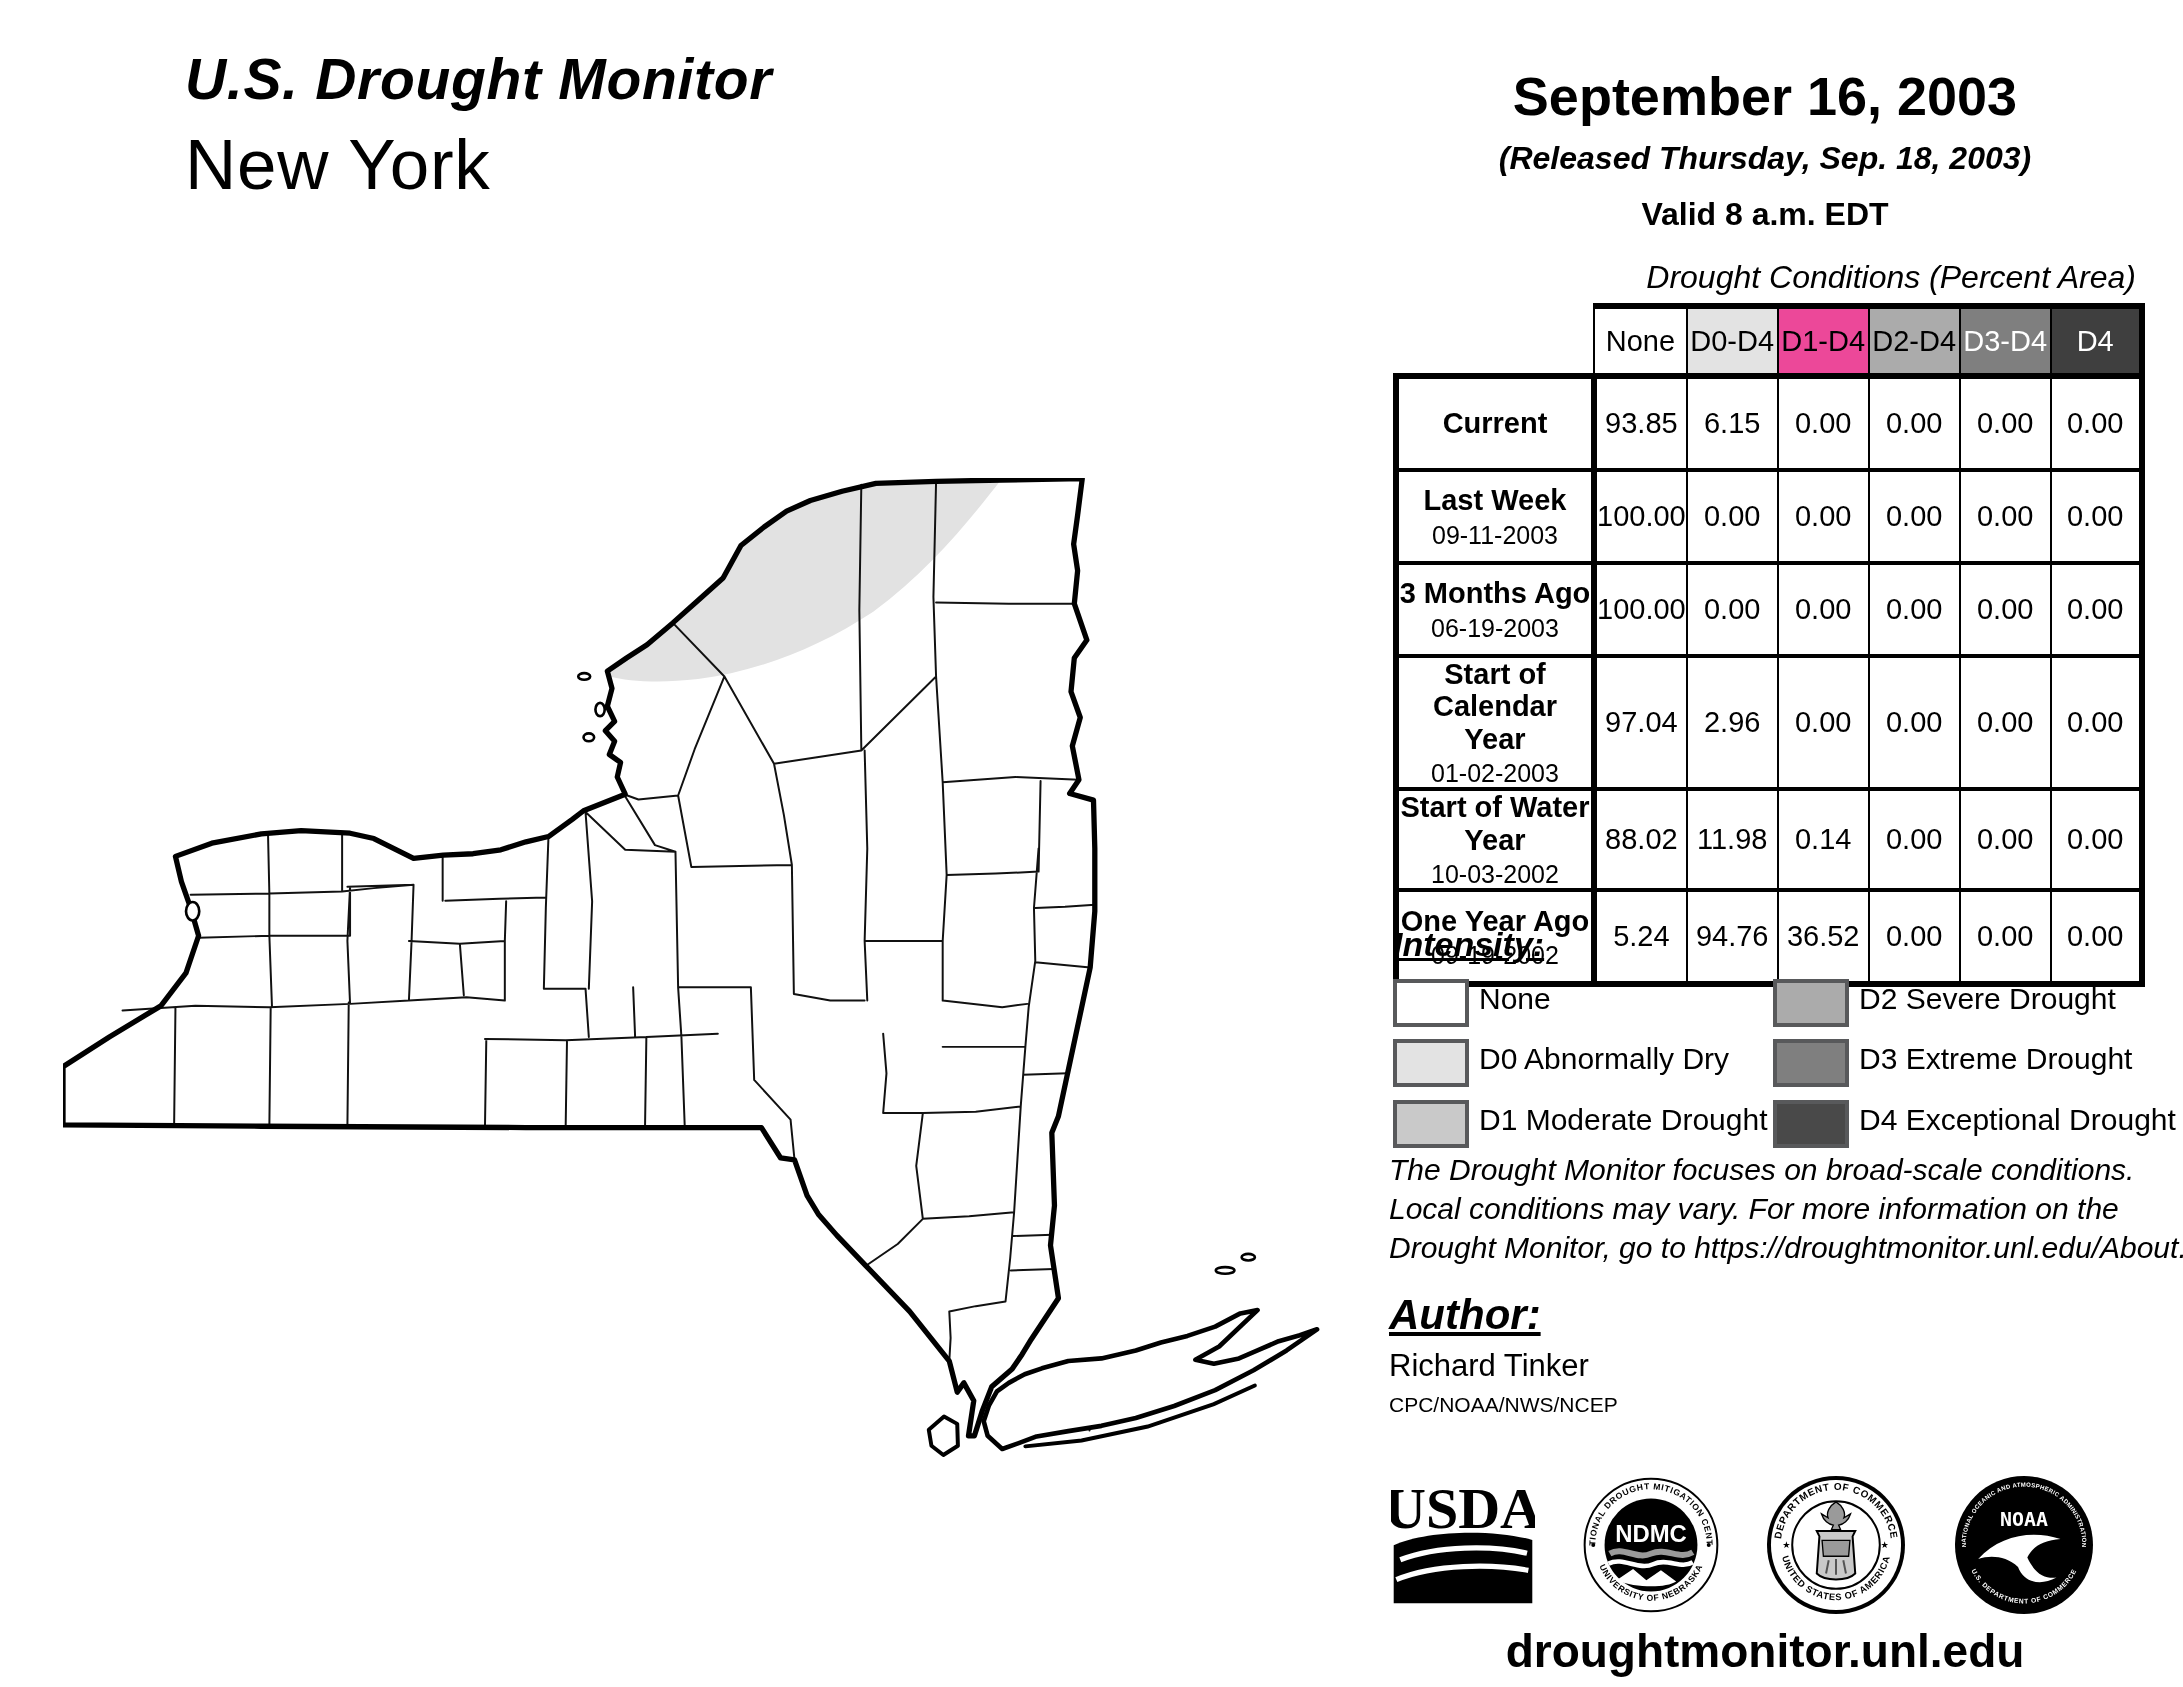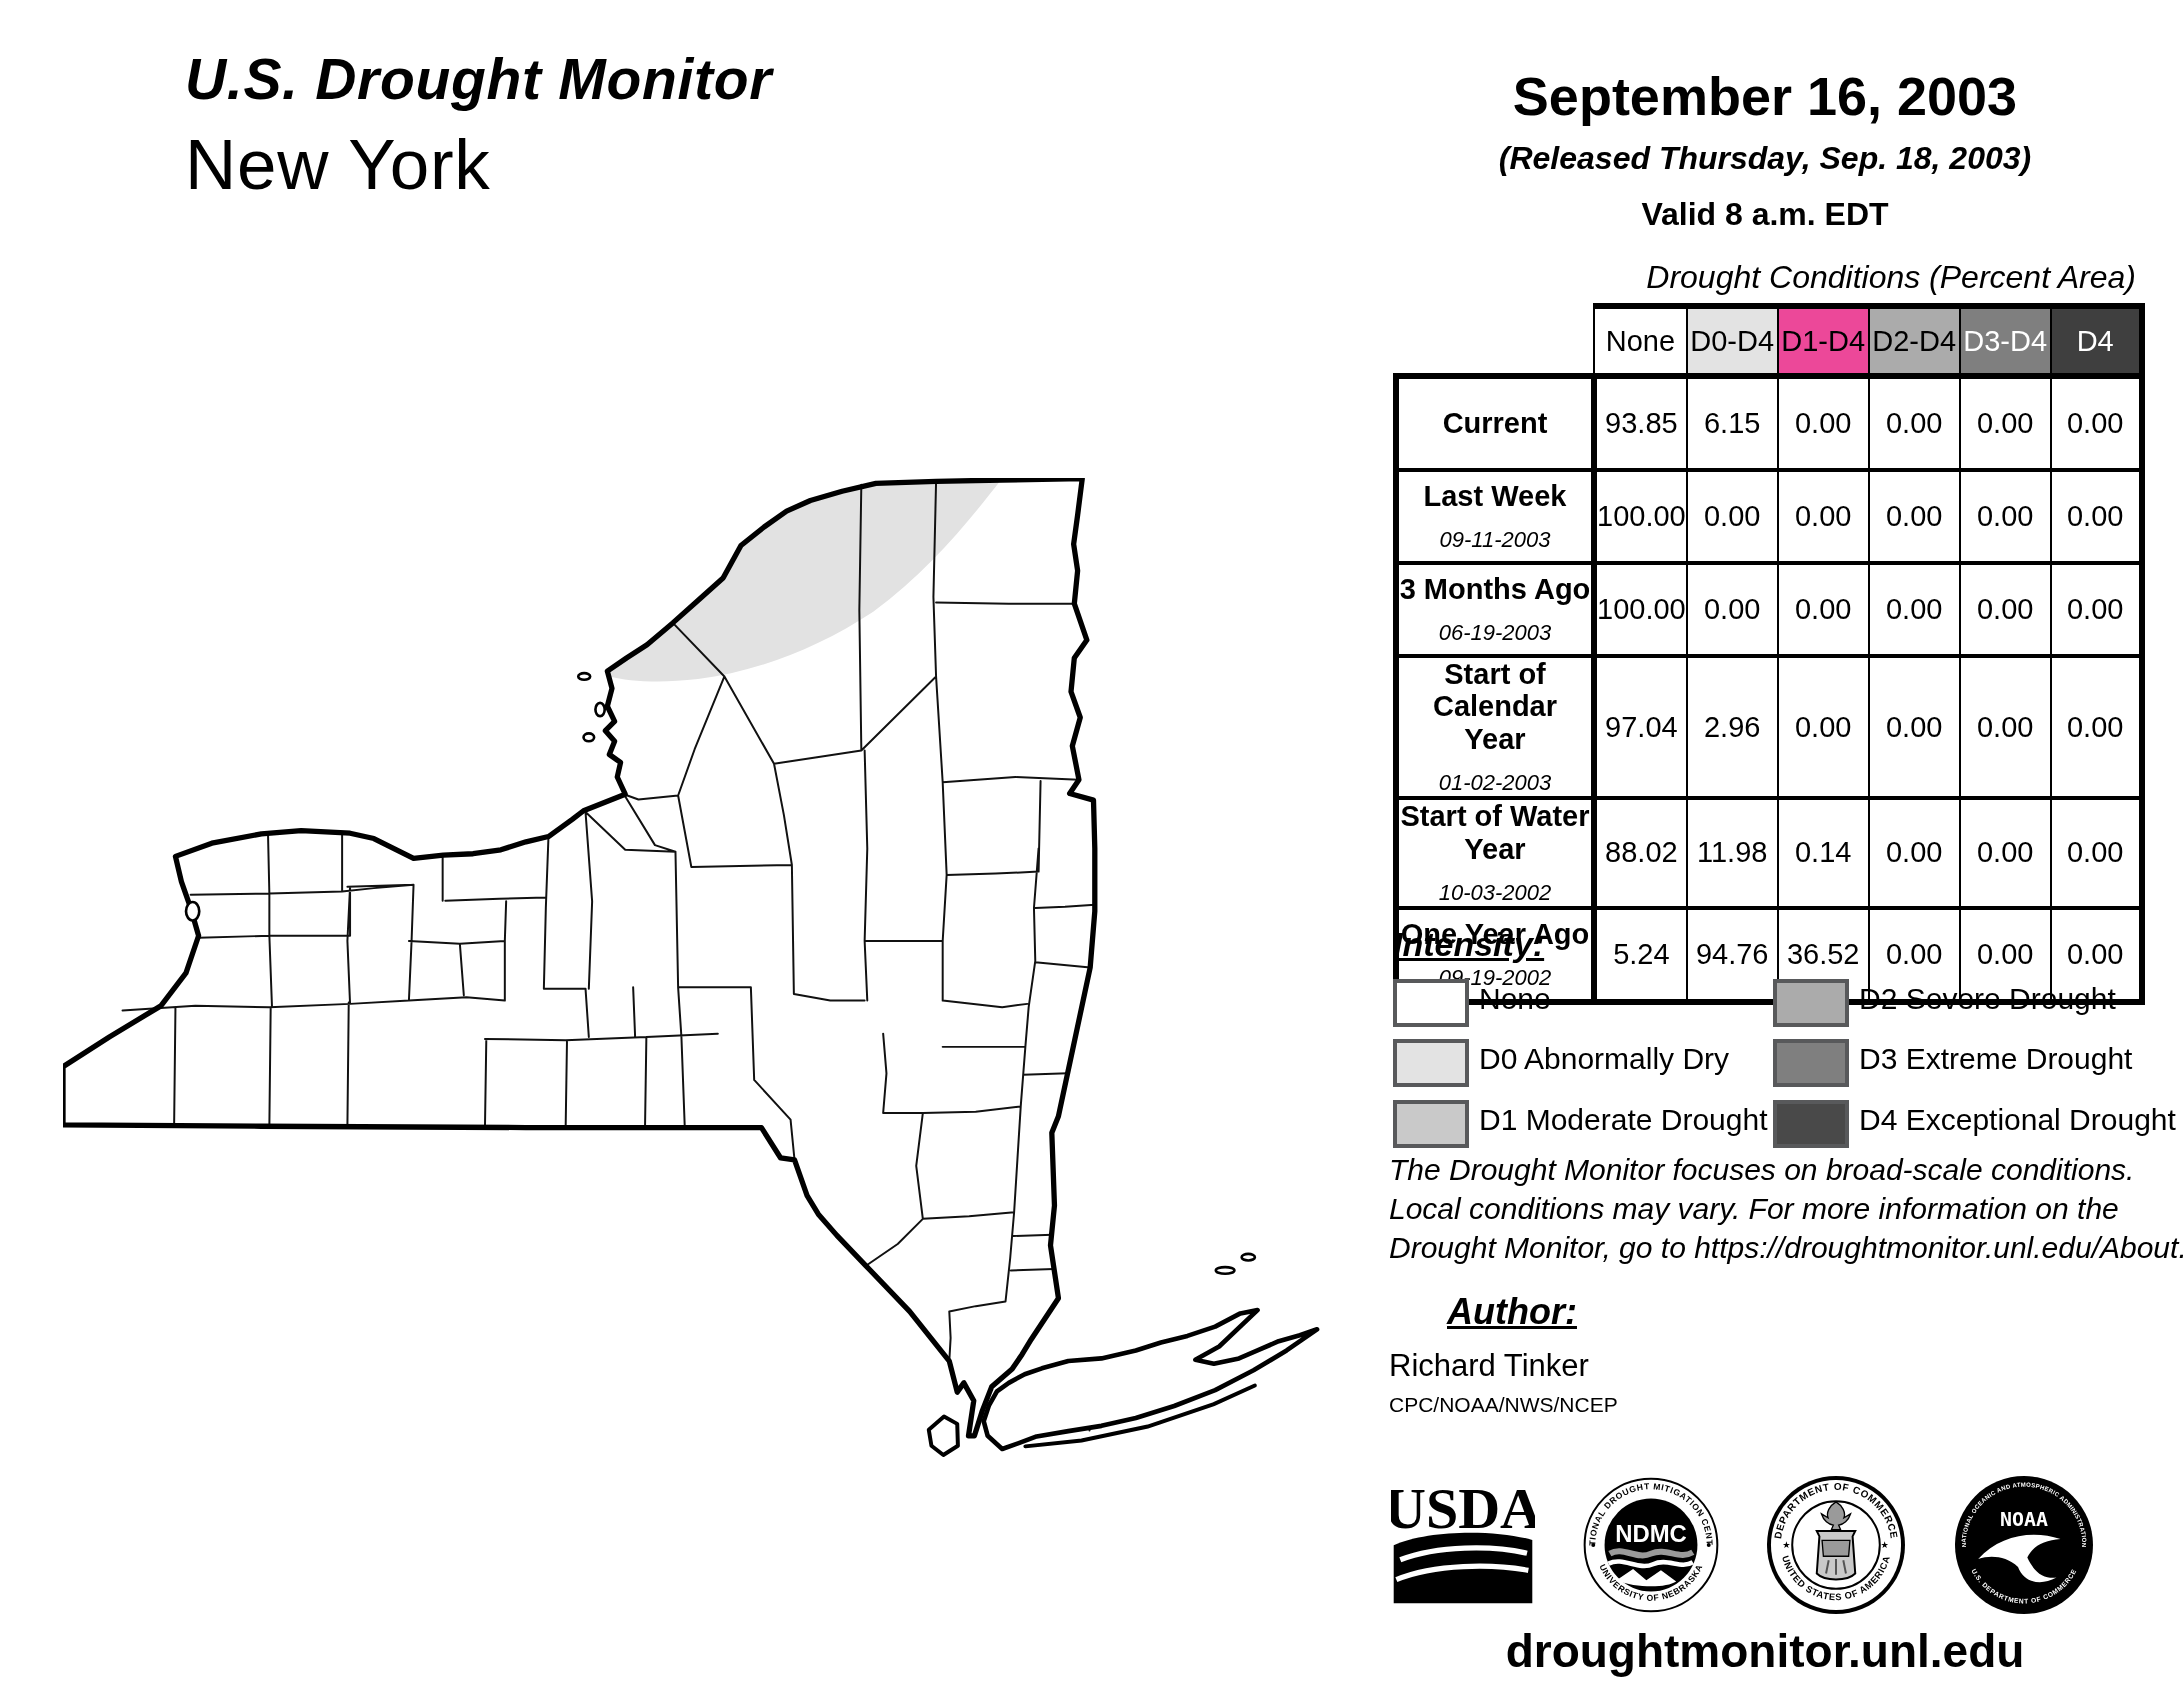--- a/index.html
+++ b/index.html
@@ -26,32 +26,32 @@
   td.hd{border:2.6px solid #000;border-top:6px solid #000;border-bottom:4.6px solid #000;
         font-size:28.4px;height:64px;}
   td.hd.lastc{border-right:6px solid #000;}
   td.hd-light{color:#fff;}
   td.lbl{border-left:6px solid #000;border-right:6px solid #000;border-top:4.6px solid #000;border-bottom:4.6px solid #000;
          font-weight:bold;font-size:28px;height:89px;line-height:1.12;}
   td.val{border:2.6px solid #000;border-top:4.6px solid #000;border-bottom:4.6px solid #000;}
   td.val.lastc{border-right:6px solid #000;}
   tr.first td.lbl, tr.first td.val{border-top:6px solid #000;}
   tr.last td.lbl, tr.last td.val{border-bottom:6px solid #000;}
-  .rowdate{font-weight:normal;font-style:italic;font-size:22px;margin-top:16px;}
+  .rowdate{font-weight:normal;font-size:25px;margin-top:4px;}
 
   
   .int-head{position:absolute;left:1393px;top:925px;font-size:34px;font-style:italic;font-weight:600;
             text-decoration:underline;}
   .leg-item{position:absolute;height:42px;}
   .leg-sw{position:absolute;left:0;top:0;width:68px;height:40px;border:4px solid #58595b;}
   .leg-lab{position:absolute;left:86px;top:2.6px;font-size:30px;white-space:nowrap;}
 
   
   .disc{position:absolute;left:1389px;top:1150px;font-size:30px;font-style:italic;line-height:39px;white-space:nowrap;}
-  .auth-head{position:absolute;left:1447px;top:1291px;font-size:36px;font-style:italic;font-weight:600;text-decoration:underline;}
+  .auth-head{position:absolute;left:1389px;top:1291px;font-size:42px;font-style:italic;font-weight:600;text-decoration:underline;}
   .auth-name{position:absolute;left:1389px;top:1348px;font-size:31px;}
   .auth-org{position:absolute;left:1389px;top:1393px;font-size:21px;}
 
   
   .logo{position:absolute;top:1474px;}
   .logo-usda{left:1391px;}
   .logo-ndmc{left:1580px;}
   .logo-doc{left:1765px;}
   .logo-noaa{left:1953px;}
 

